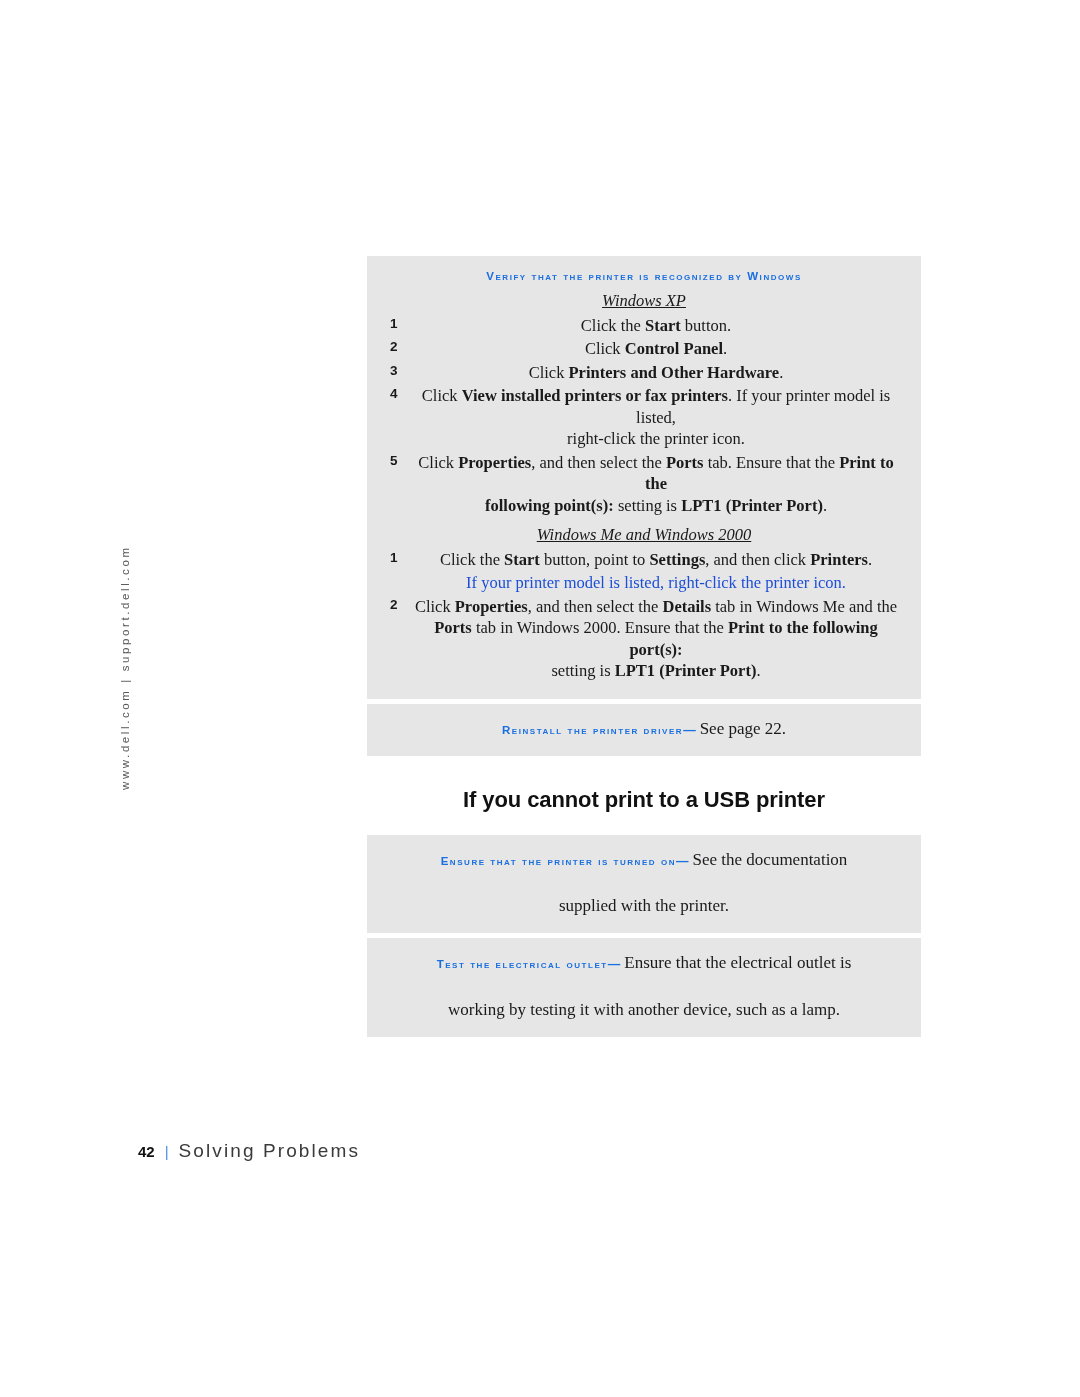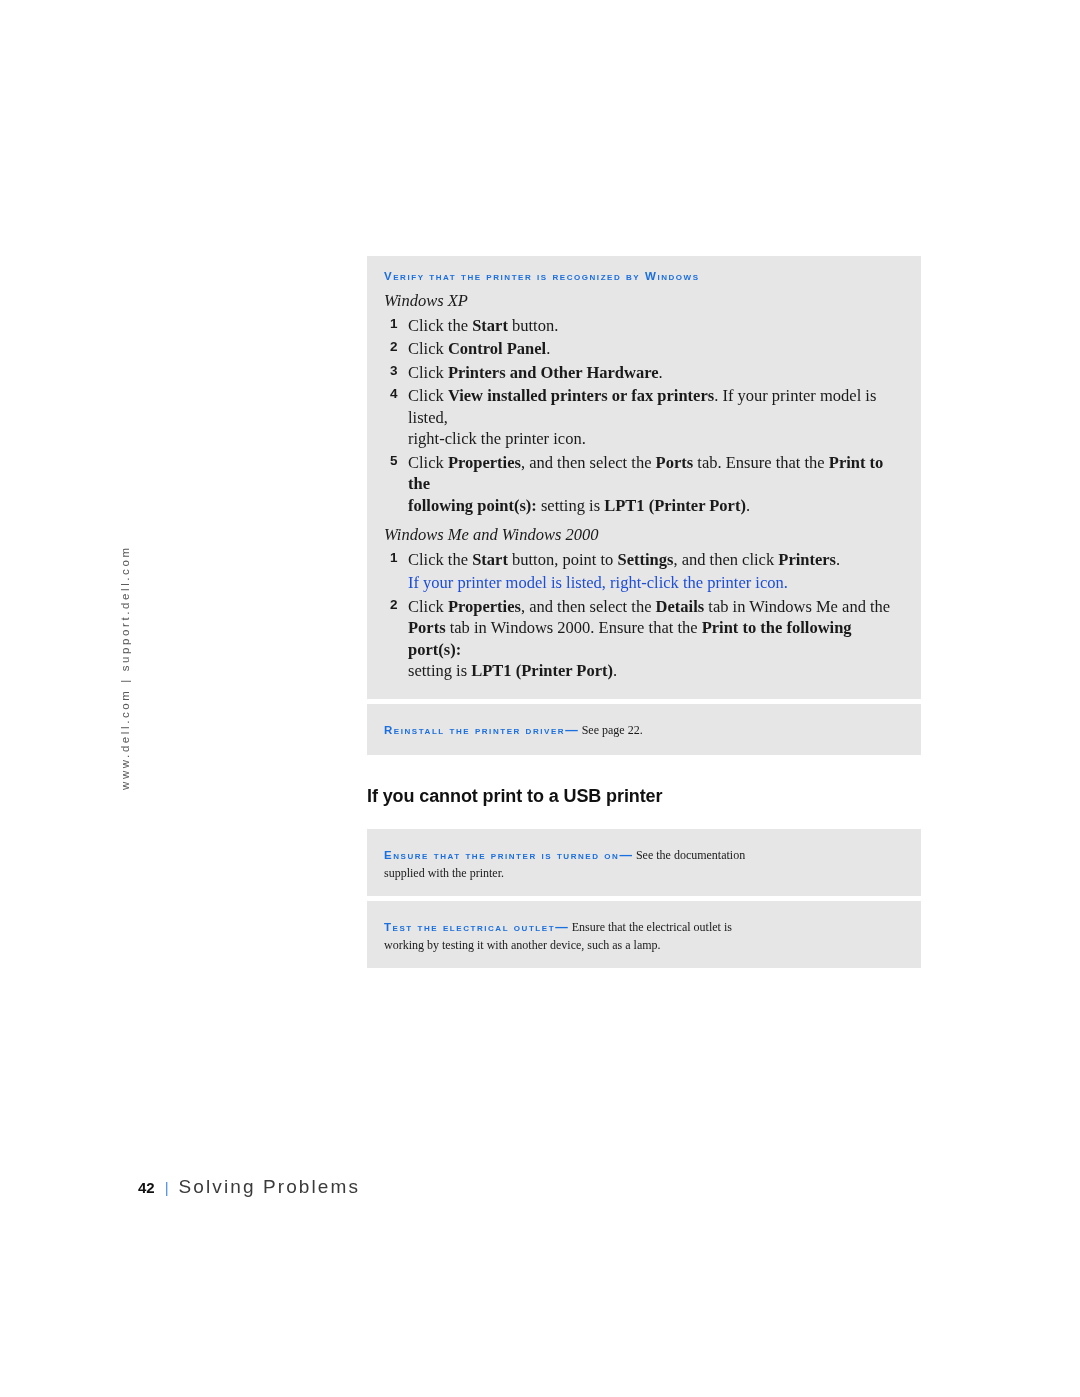--- a/index.html
+++ b/index.html
@@ -37,20 +37,21 @@
     letter-spacing: 2.6px;
     color: #58585a;
   }
 
   
   .content {
     position: absolute;
     left: 367px;
     top: 256px;
     width: 554px;
+    text-align: center;
   }
 
   
   .tipbox {
     background: #e6e6e6;
     padding: 14px 17px 15px 17px;
     margin-bottom: 5px;
     box-sizing: border-box;
   }
 
@@ -65,35 +66,37 @@
   }
   .dash {
     color: #1a6fe0;
     font-family: "Liberation Sans", "DejaVu Sans", sans-serif;
     font-weight: bold;
     letter-spacing: 0;
     font-size: 12.5px;
   }
   .tipbody {
     font-family: "Liberation Serif", "DejaVu Serif", serif;
-    font-size: 12px;
+    font-size: 17px;
     color: #1a1a1a;
     line-height: 1.35;
+    margin-top: 24px;
   }
   .inline-head-line {
     line-height: 1.38;
   }
 
   
   .os-sub {
     font-family: "Liberation Serif", "DejaVu Serif", serif;
     font-style: italic;
     font-size: 16.5px;
     color: #1a1a1a;
     margin: 9px 0 4px 0;
+    text-decoration: underline;
   }
 
   
   .steps {
     margin: 0;
     padding: 0;
     list-style: none;
   }
   .step {
     position: relative;
@@ -119,31 +122,31 @@
     font-size: 16.5px;
     color: #1d4ed8;
     line-height: 1.3;
     margin-bottom: 2px;
   }
 
   
   .section-heading {
     font-family: "Liberation Sans", "DejaVu Sans", sans-serif;
     font-weight: bold;
-    font-size: 18px;
+    font-size: 22px;
     color: #111111;
     letter-spacing: -0.1px;
     margin: 31px 0 22px 0;
   }
 
   
   .footer {
     position: absolute;
     left: 138px;
-    top: 1176px;
+    top: 1140px;
     display: flex;
     align-items: baseline;
     gap: 0;
   }
   .footer .pg {
     font-family: "Liberation Sans", "DejaVu Sans", sans-serif;
     font-weight: bold;
     font-size: 15px;
     color: #111111;
   }

